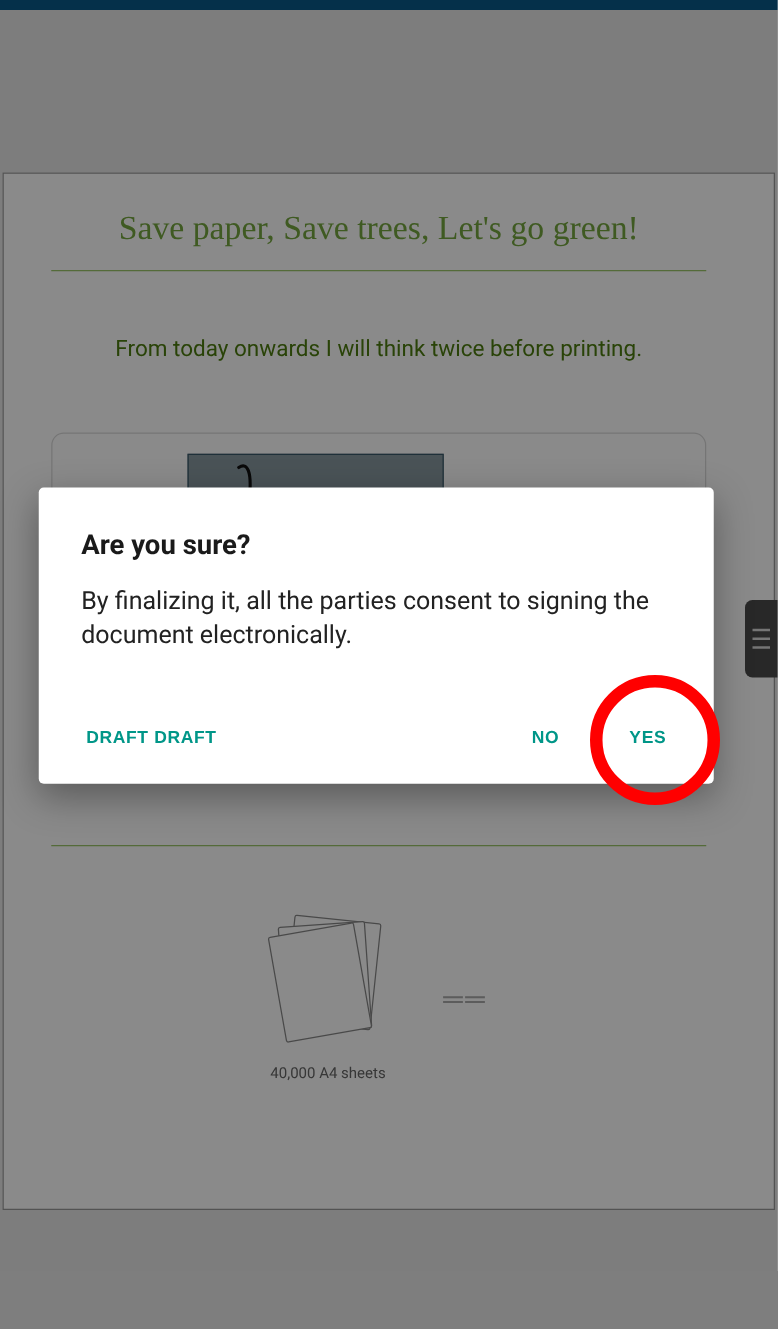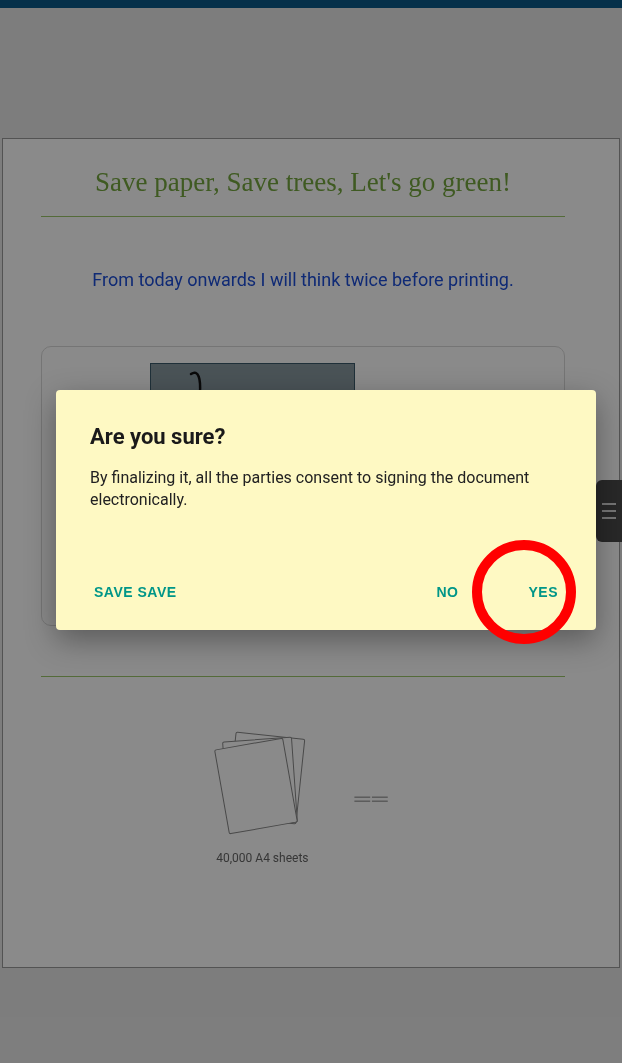--- a/index.html
+++ b/index.html
@@ -33,21 +33,21 @@
     font-weight: 400;
     text-align: center;
     width: 100%;
     padding-bottom: 18px;
     border-bottom: 1px solid #9bc66a;
     margin-bottom: 52px;
     font-family: Georgia, serif;
   }
 
   .subhead {
-    color: #1d4ed8;
+    color: #4d7c0f;
     font-size: 18px;
     text-align: left;
     margin-bottom: 56px;
   }
 
   .sig-card {
     width: 100%;
     border: 1px solid #d9d9d9;
     border-radius: 10px;
     padding: 16px 18px 40px 18px;
@@ -109,39 +109,39 @@
   
   .scrim {
     position:absolute; inset:0;
     background: rgba(0,0,0,0.46);
   }
 
   
   .dialog {
     position:absolute;
     top: 390px;
-    left: 56px;
+    left: 31px;
     width: 540px;
-    background:#fef9c3;
+    background:#ffffff;
     border-radius:4px;
     box-shadow: 0 10px 30px rgba(0,0,0,0.35);
     padding: 34px 34px 24px 34px;
   }
   .dialog-title { font-size: 22px; font-weight:700; color:#1a1a1a; margin-bottom:18px; }
-  .dialog-body { font-size: 16px; color:#222; line-height:1.35; margin-bottom:68px; }
+  .dialog-body { font-size: 20px; color:#222; line-height:1.35; margin-bottom:54px; }
   .dialog-actions {
     display:flex; align-items:center;
   }
   .dlg-btn {
     font-size:14px; font-weight:600; letter-spacing:0.5px;
     color:#009688; background:none; border:none; cursor:pointer;
     padding:6px 4px;
   }
   .dlg-btn.save { margin-right:auto; }
-  .dlg-btn.no { margin-right:62px; }
+  .dlg-btn.no { margin-right:48px; }
 
   
   .ring {
     position:absolute;
     top: 540px;
     left: 472px;
     width: 104px; height:104px;
     border: 10px solid #f00;
     border-radius:50%;
     pointer-events:none;
@@ -191,19 +191,19 @@
     <span></span>
     <span></span>
 </div>
 
 <div class="scrim"></div>
 
 <div class="dialog">
   <div class="dialog-title">Are you sure?</div>
   <div class="dialog-body">By finalizing it, all the parties consent to signing the document electronically.</div>
   <div class="dialog-actions">
-    <button class="dlg-btn save">SAVE SAVE</button>
+    <button class="dlg-btn save">DRAFT DRAFT</button>
     <button class="dlg-btn no">NO</button>
     <button class="dlg-btn yes">YES</button>
   </div>
 </div>
 
 <div class="ring"></div>
 
 </body></html>

